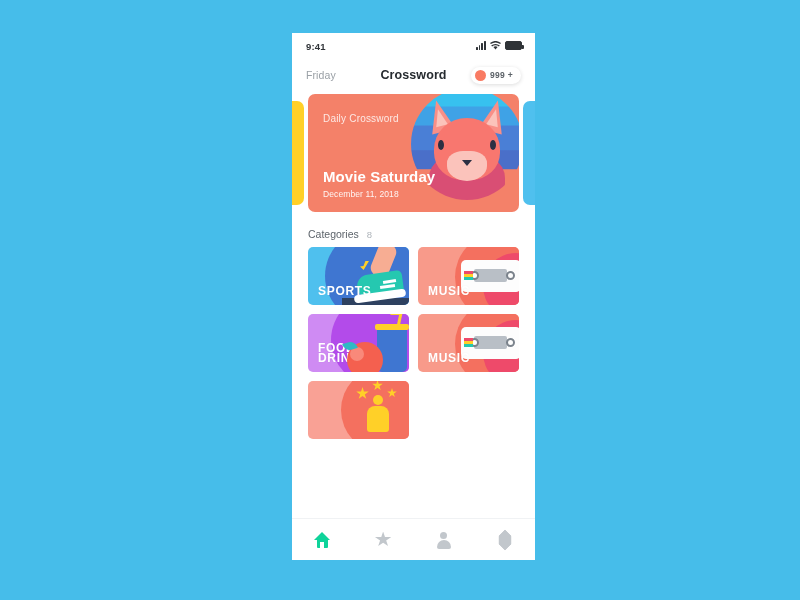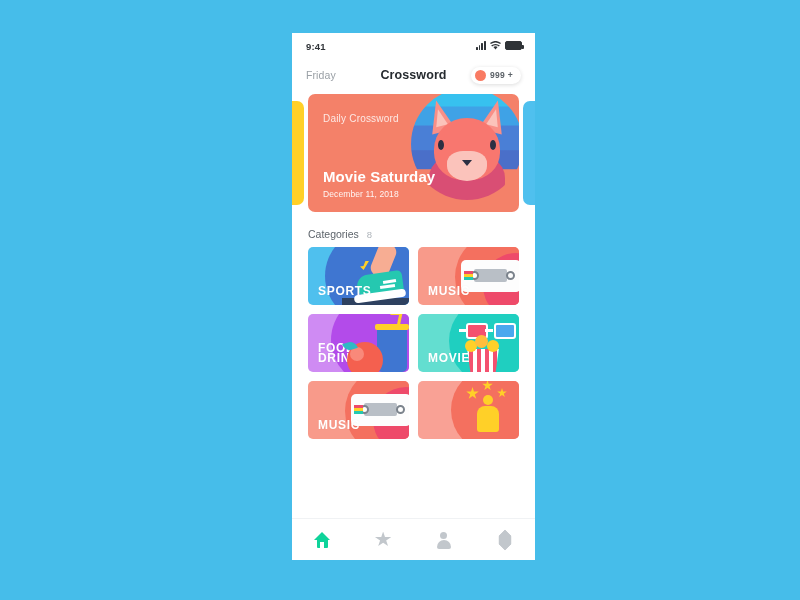--- a/index.html
+++ b/index.html
@@ -524,34 +524,20 @@
       <span class="blob"></span>
       <span class="straw-top"></span>
         <span class="straw"></span>
       <span class="cup-lid"></span>
         <span class="cup"></span>
       <span class="leaf"></span>
         <span class="apple"></span>
       <span class="cat-name">FOOD &amp;<br>DRINKS</span>
     </div>
 
-    <div class="cat-card c-movie">
-      <span class="blob"></span>
-      <span class="glasses-arm"></span>
-      <span class="glasses-l"></span>
-      <span class="glasses-bridge"></span>
-      <span class="glasses-r"></span>
-      <span class="popcorn-top">
-        <span class="pop p1"></span>
-          <span class="pop p2"></span>
-          <span class="pop p3"></span>
-      </span>
-      <span class="popcorn-box"></span>
-      <span class="cat-name">MOVIE</span>
-    </div>
 
     <div class="cat-card c-music">
       <span class="blob b1"></span>
         <span class="blob b2"></span>
       <span class="cassette">
         <span class="cas-stripes"></span>
           <span class="cas-window"></span>
         <span class="cas-reel l"></span>
           <span class="cas-reel r"></span>
       </span>

